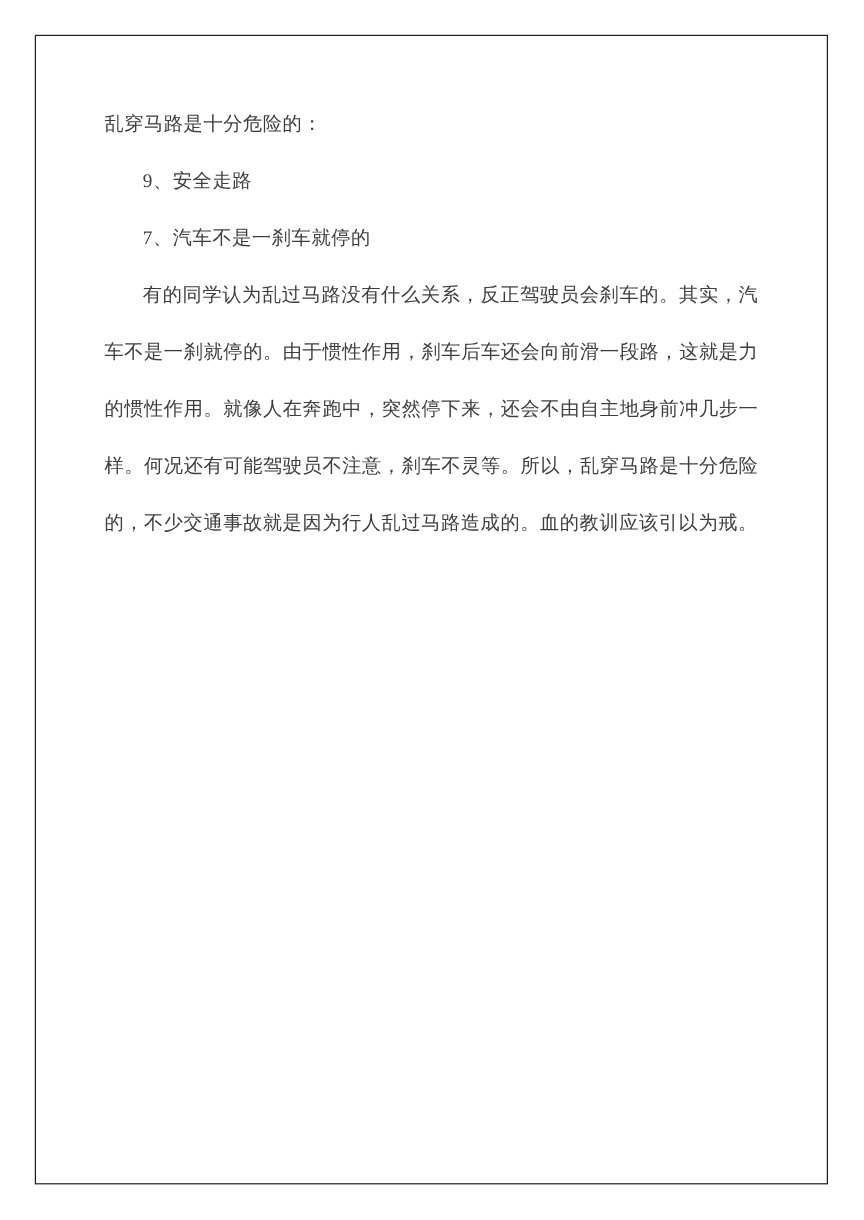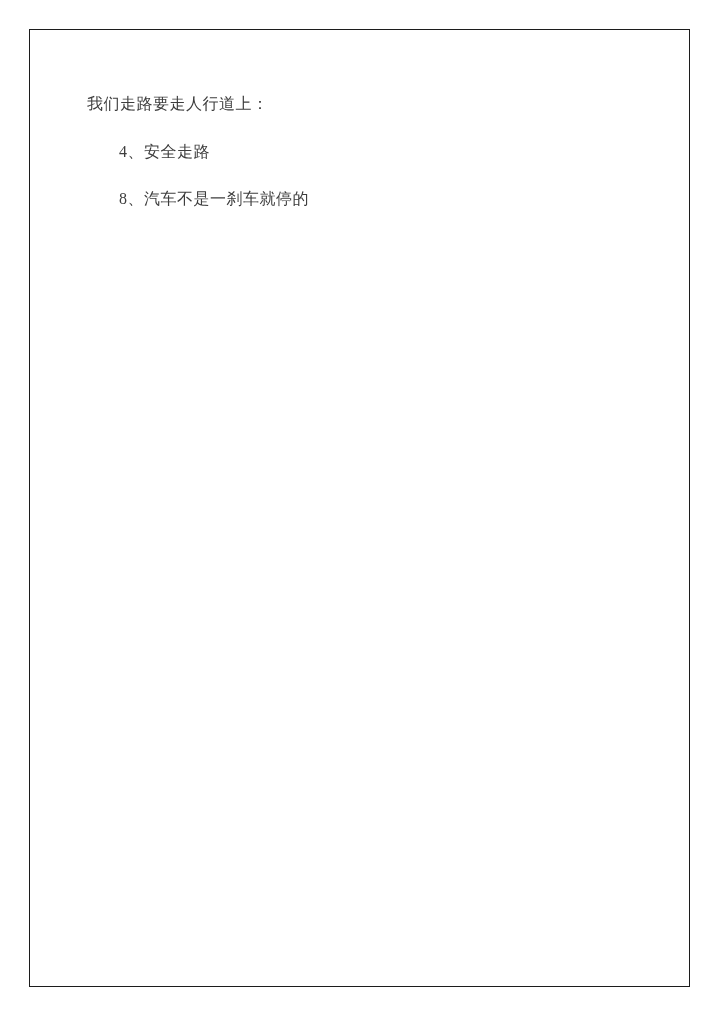--- a/index.html
+++ b/index.html
@@ -48,18 +48,19 @@
   .para.no-indent {
     text-indent: 0;
   }
 </style>
 </head>
 <body>
 
 <div class="canvas">
   <div class="page-frame">
     <div class="page-content">
-      <p class="para no-indent">我们走路要走人行道上：</p>
-      <p class="para">4、安全走路</p>
-      <p class="para">8、汽车不是一刹车就停的</p>
+      <p class="para no-indent">乱穿马路是十分危险的：</p>
+      <p class="para">9、安全走路</p>
+      <p class="para">7、汽车不是一刹车就停的</p>
+      <p class="para">有的同学认为乱过马路没有什么关系，反正驾驶员会刹车的。其实，汽车不是一刹就停的。由于惯性作用，刹车后车还会向前滑一段路，这就是力的惯性作用。就像人在奔跑中，突然停下来，还会不由自主地身前冲几步一样。何况还有可能驾驶员不注意，刹车不灵等。所以，乱穿马路是十分危险的，不少交通事故就是因为行人乱过马路造成的。血的教训应该引以为戒。</p>
     </div>
   </div>
 </div>
 
 </body></html>

